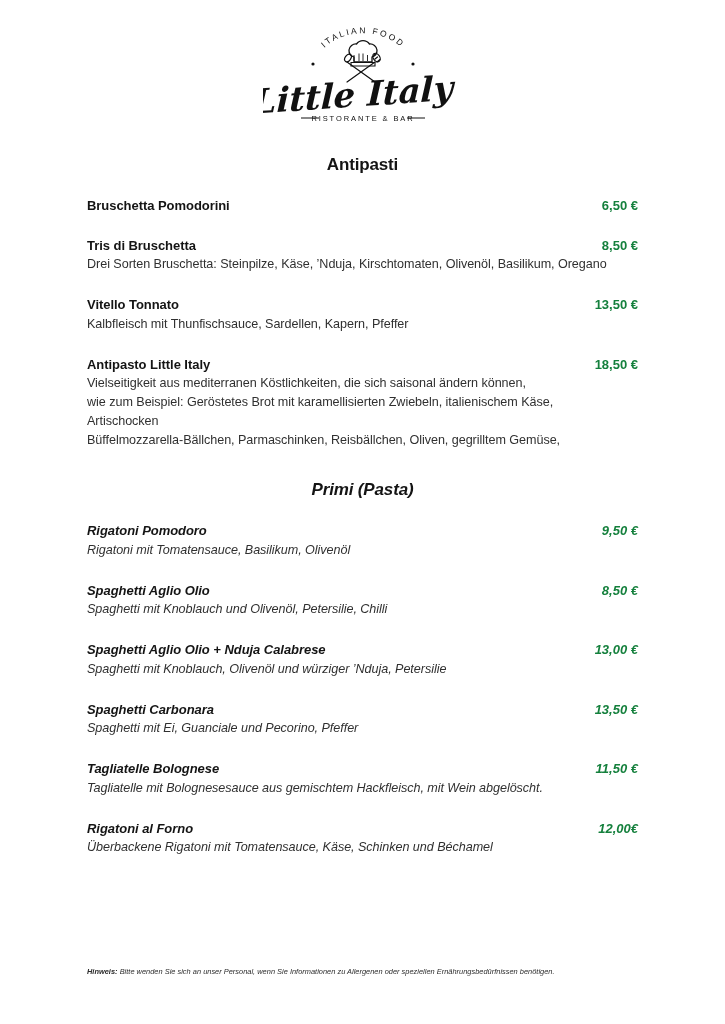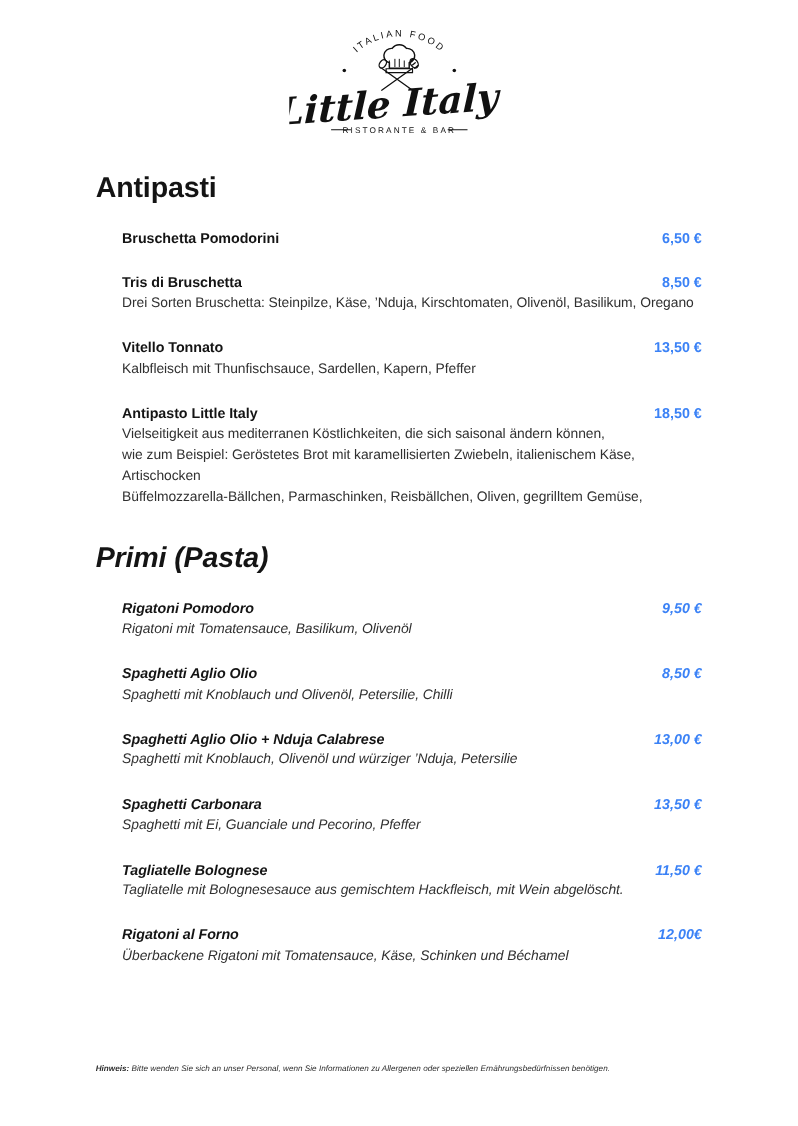--- a/index.html
+++ b/index.html
@@ -49,31 +49,31 @@
 
   .section {
     margin: 0;
   }
   .section + .section {
     margin-top: 30px;
     font-style: italic;
   }
 
   .section-title {
-    font-size: 26px;
+    font-size: 17px;
     font-weight: 700;
     letter-spacing: -0.15px;
     color: #141414;
     margin: 0 0 22px 0;
     line-height: 1.2;
+    text-align: center;
   }
 
   .item {
     margin-bottom: 22px;
-    margin-left: 24px;
   }
   .item:last-child {
     margin-bottom: 0;
   }
 
   .item-head {
     display: flex;
     align-items: baseline;
     justify-content: space-between;
     gap: 16px;
@@ -84,21 +84,21 @@
     font-weight: 700;
     color: #141414;
     line-height: 1.35;
     letter-spacing: -0.05px;
     white-space: nowrap;
   }
 
   .item-price {
     font-size: 13px;
     font-weight: 700;
-    color: #3b82f6;
+    color: #15803d;
     line-height: 1.35;
     white-space: nowrap;
     text-align: right;
     flex: 0 0 auto;
   }
 
   .item-desc {
     font-size: 12.6px;
     font-weight: 400;
     color: #303030;

